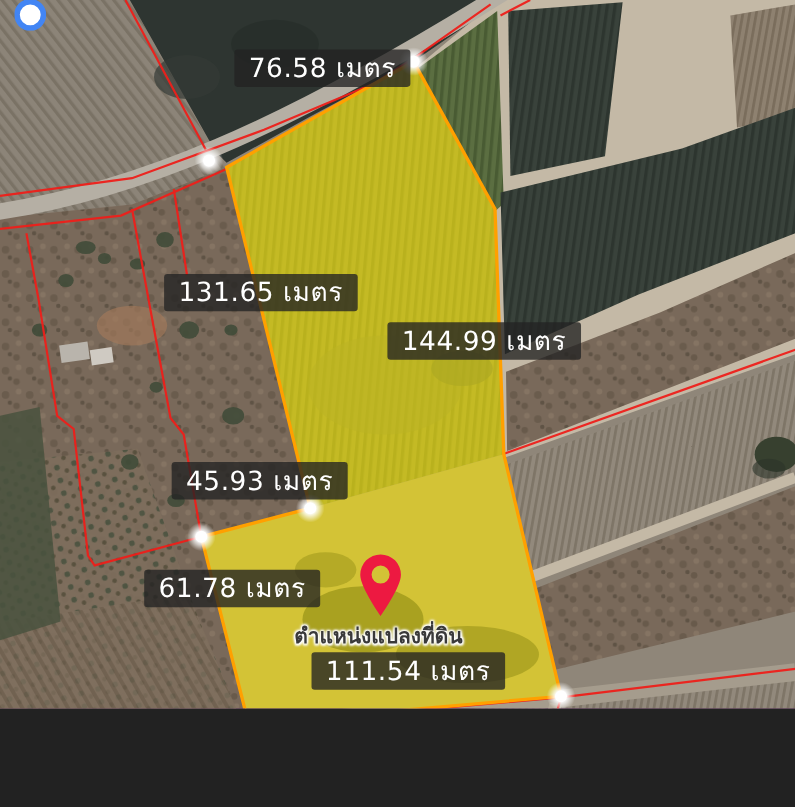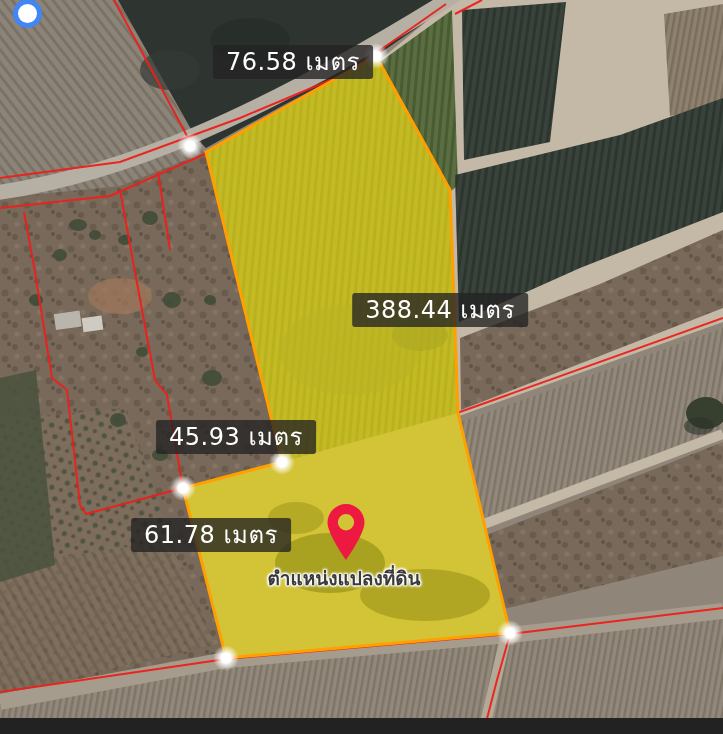--- a/index.html
+++ b/index.html
@@ -1,17 +1,17 @@
 <!DOCTYPE html>
 <html><head>
 <meta charset="utf-8">
 <style>
   html,body{margin:0;padding:0;background:#222;}
   .stage{
-    position:relative;width:723px;height:718px;overflow:hidden;
+    position:relative;width:723px;height:644px;overflow:hidden;
     font-family:"DejaVu Sans", sans-serif;
     background:#d946ef;
   }
   .stage svg.mapbg{position:absolute;left:0;top:0;}
   .meas{
     position:absolute;transform:translate(-50%,-50%);
     background:rgba(35,35,35,0.78);color:#fff;
     font-size:24px;line-height:1.25;padding:2px 13px;border-radius:3px;
     white-space:nowrap;letter-spacing:0.5px;
   }
@@ -174,23 +174,25 @@
           <circle r="5.5" fill="#fff"></circle>
         </g>
       <g transform="translate(510,633)">
         <circle r="13" fill="url(#dotGlow)"></circle>
           <circle r="5.5" fill="#fff"></circle>
         </g>
     </g>
   </svg>
 
   <div class="meas" style="left:293px;top:62px">76.58 เมตร</div>
-  <div class="meas" style="left:440px;top:310px">388.44 เมตร</div>
+  <div class="meas" style="left:237px;top:266px">131.65 เมตร</div>
+  <div class="meas" style="left:440px;top:310px">144.99 เมตร</div>
   <div class="meas" style="left:236px;top:437px">45.93 เมตร</div>
   <div class="meas" style="left:211px;top:535px">61.78 เมตร</div>
+  <div class="meas" style="left:371px;top:610px">111.54 เมตร</div>
 
   <svg class="pin" viewBox="0 0 44 58">
     <path fill-rule="evenodd" fill="#ed1941" d="M22,57 C22,57 3.5,31 3.5,19.5 A18.5,18.5 0 1 1 40.5,19.5 C40.5,31 22,57 22,57 Z
          M22,27.5 A8.2,8.2 0 1 0 22,11.1 A8.2,8.2 0 1 0 22,27.5 Z"></path>
   </svg>
 
   <div class="caption" style="left:344px;top:578px">ตำแหน่งแปลงที่ดิน</div>
 
   <svg class="gpsdot" viewBox="0 0 29 29">
     <circle cx="14.5" cy="14.5" r="12" fill="#ffffff" stroke="#4285f4" stroke-width="5"></circle>

